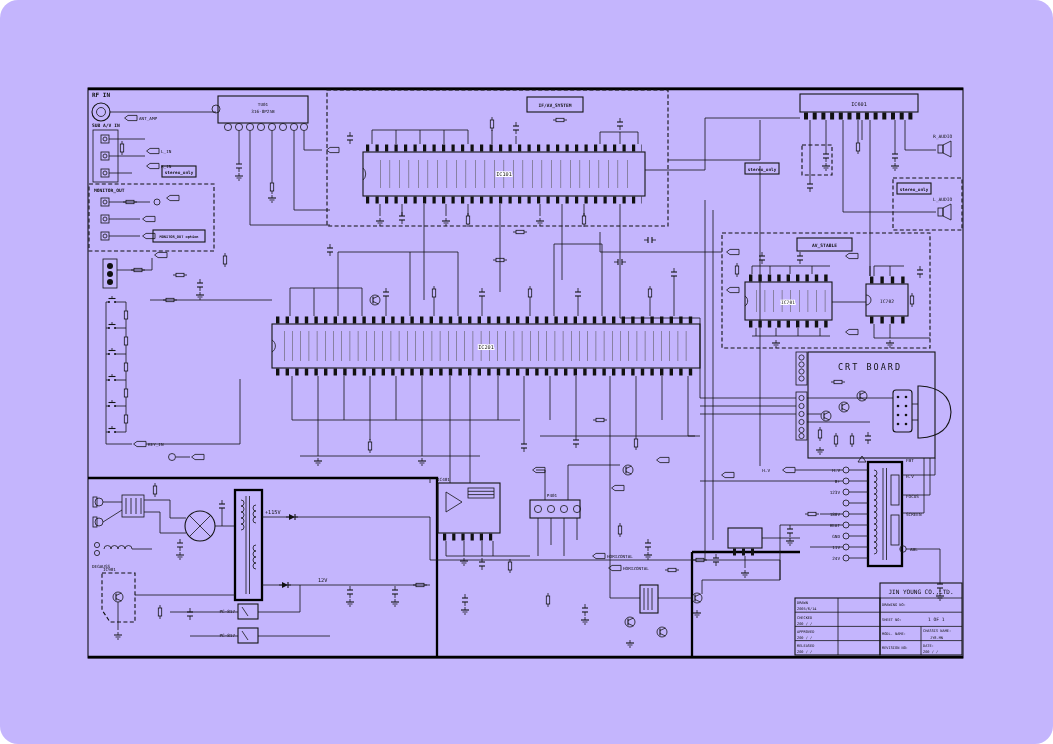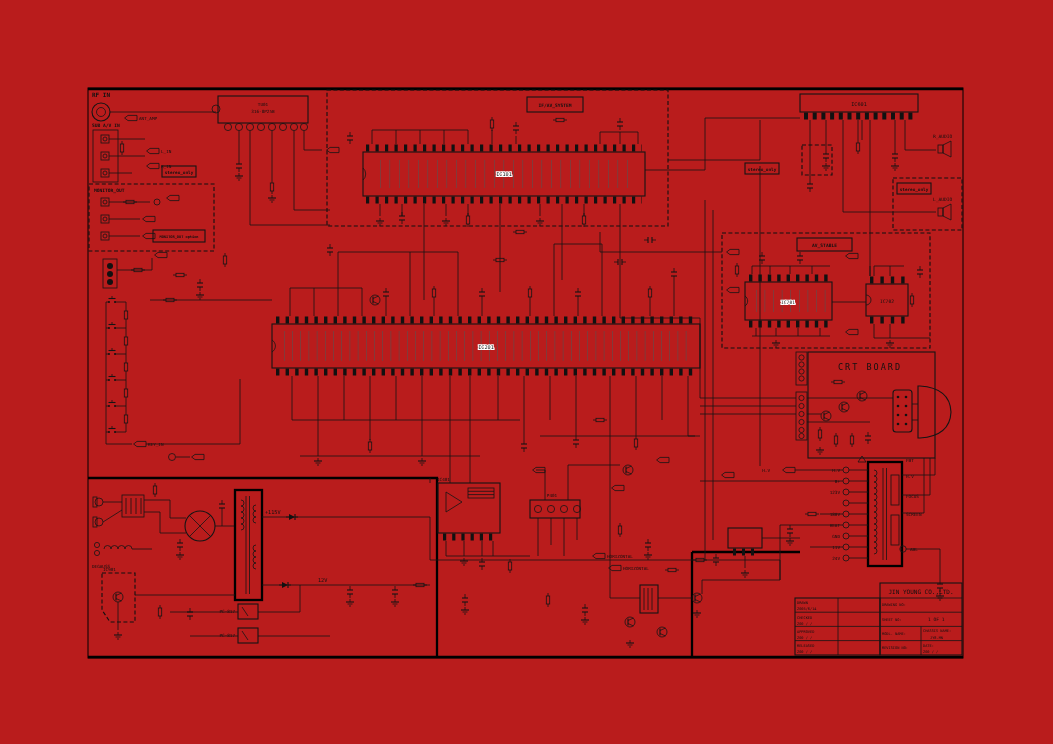--- a/index.html
+++ b/index.html
@@ -1,16 +1,16 @@
 <!DOCTYPE html>
 <html><head>
 <meta charset="utf-8">
 <style>
   html,body{margin:0;padding:0;background:#fff;}
-  #page{position:relative;width:1053px;height:744px;background:#b91c1c;overflow:hidden;}
+  #page{position:relative;width:1053px;height:744px;background:#c4b5fd;overflow:hidden;border-radius:18px;}
   svg text{font-family:"DejaVu Sans Mono","Liberation Mono",monospace;fill:#111;}
   .t36{font-size:3.6px}
   .t4{font-size:4.3px}
   .t45{font-size:4.6px}
   .t5{font-size:5.2px}
   .t6{font-size:6px}
   .t85{font-size:8.5px;letter-spacing:2px}
   .b{font-weight:bold}
   .mid{text-anchor:middle}
   .end{text-anchor:end}

